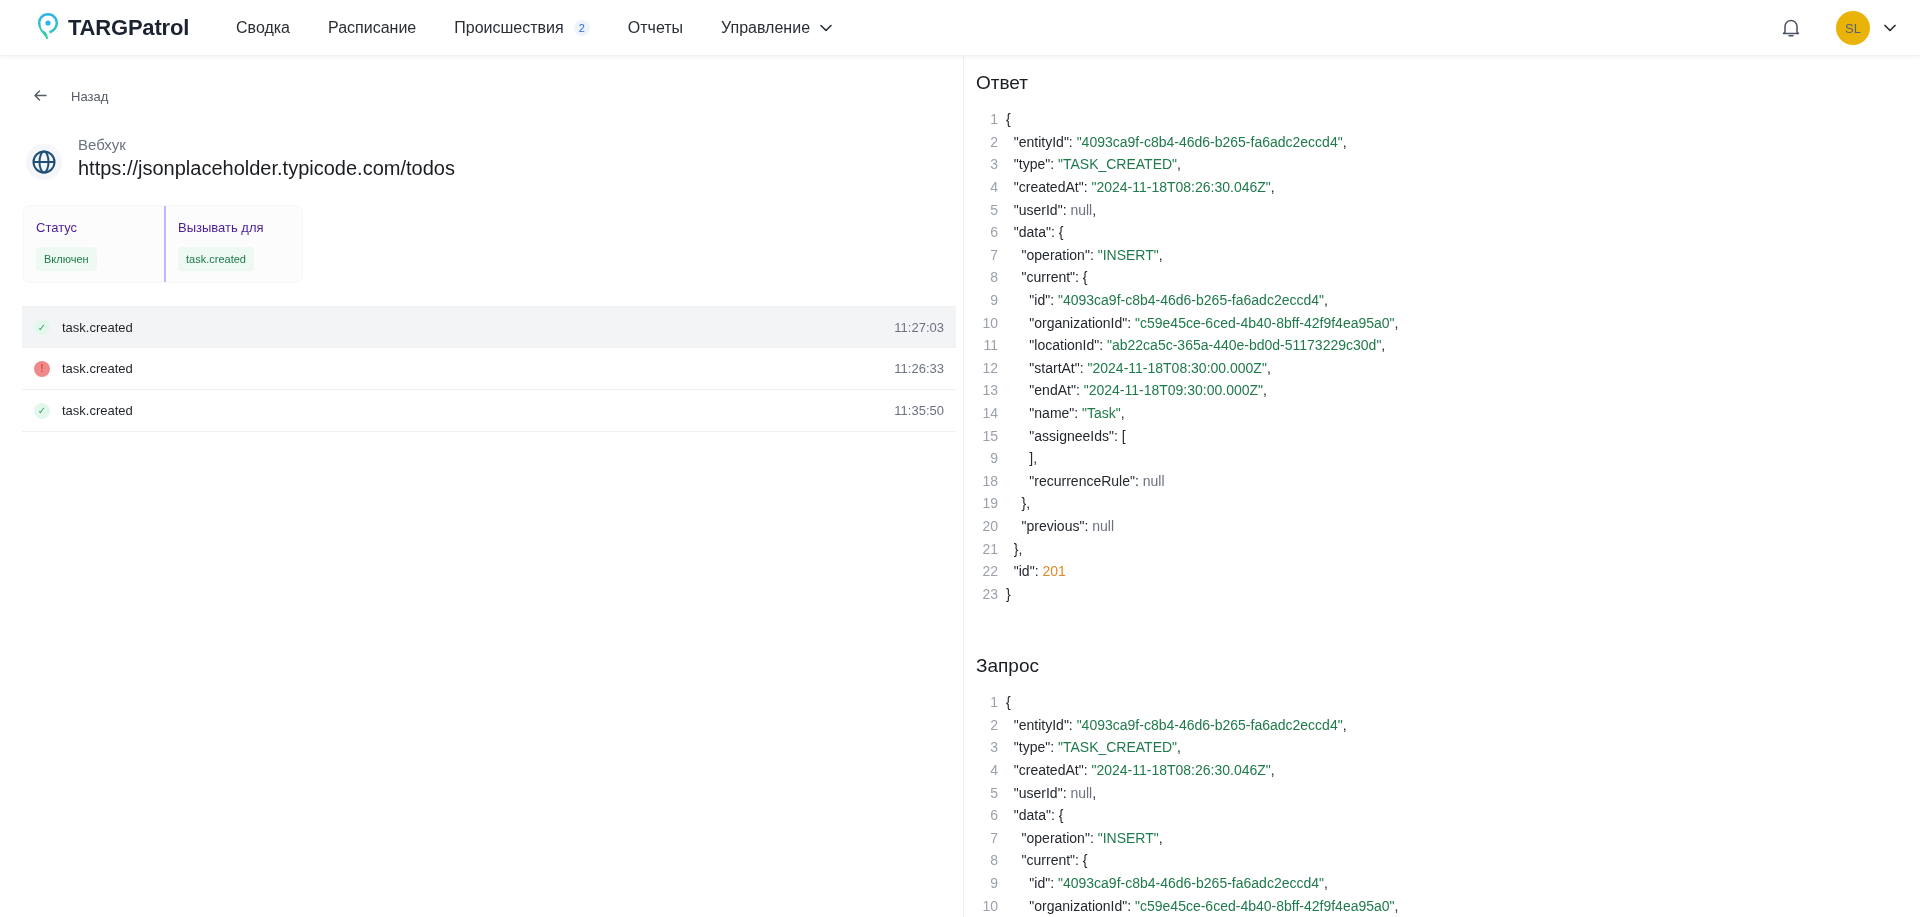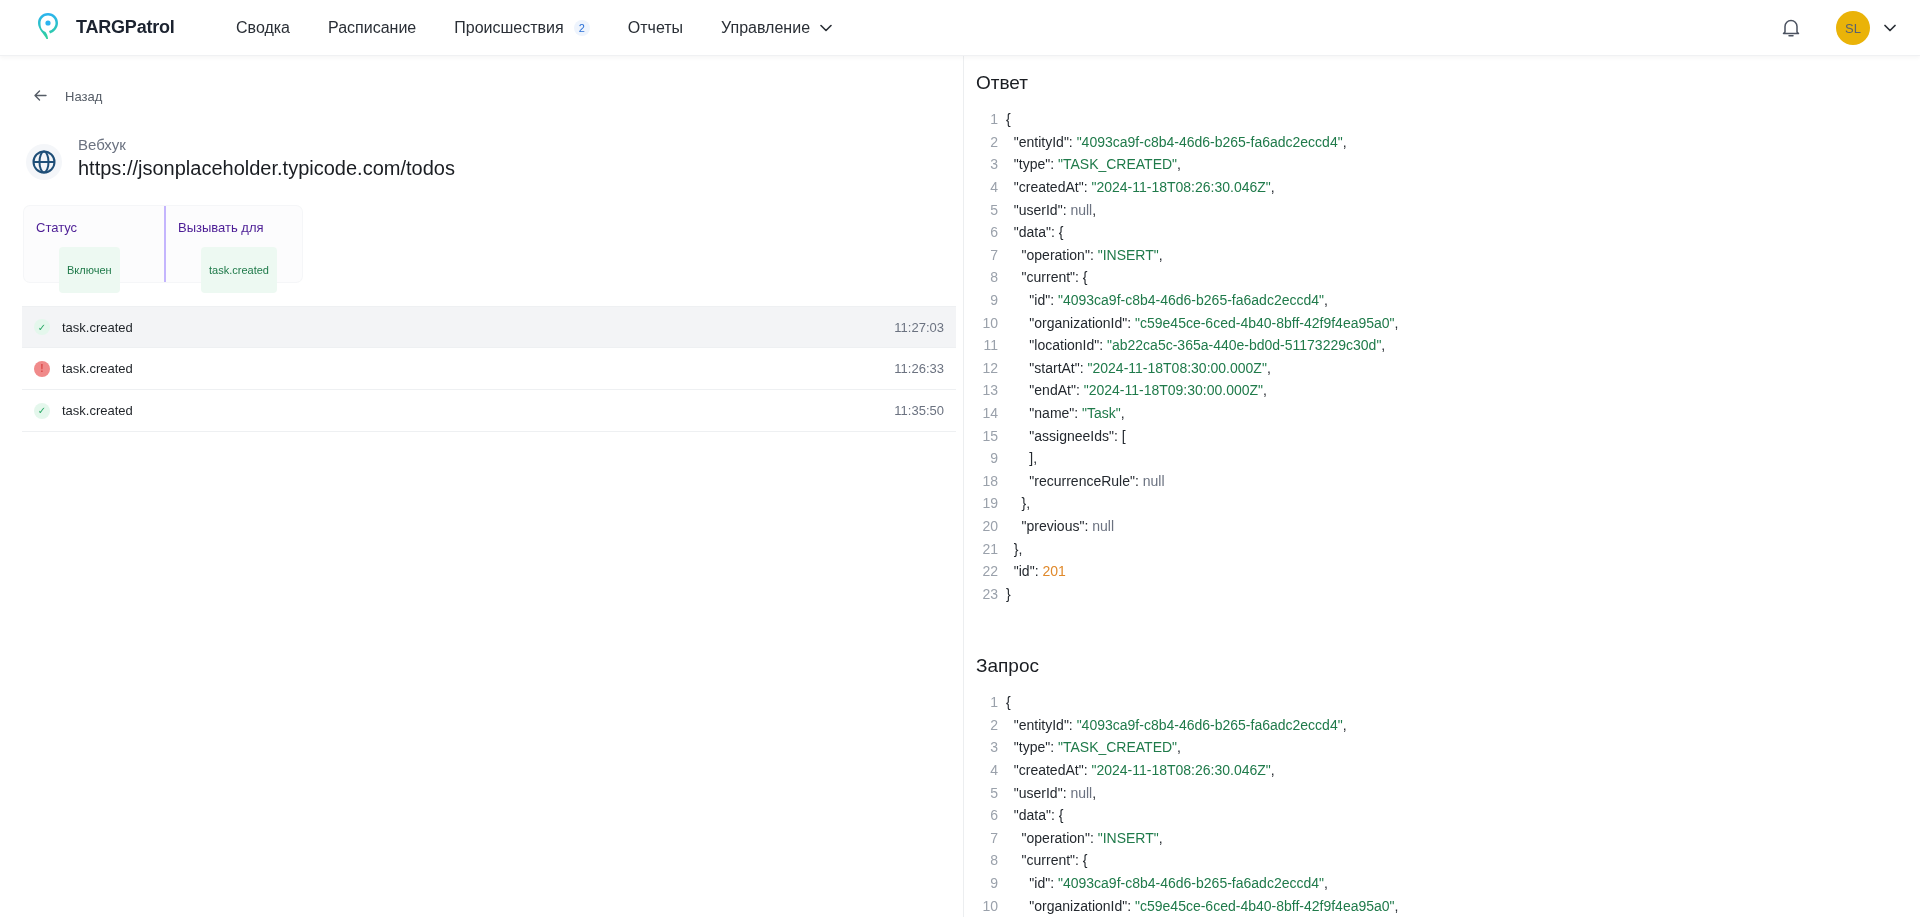--- a/index.html
+++ b/index.html
@@ -3,51 +3,51 @@
 <meta charset="utf-8">
 <style>
   * { box-sizing: border-box; margin: 0; padding: 0; }
   html, body { width: 1920px; height: 917px; overflow: hidden; background: #ffffff; }
   body { font-family: "Liberation Sans", "DejaVu Sans", sans-serif; color: #1f2328; font-size: 15px; }
 
   
   .topnav { position: absolute; left: 0; top: 0; width: 1920px; height: 56px; background: #fff;
             box-shadow: 0 2px 4px rgba(0,0,0,0.04); border-bottom: 1px solid #f0f1f3; z-index: 2; }
   .brand { position: absolute; left: 36px; top: 11px; display: flex; align-items: center; gap: 8px; }
-  .brand-name { font-weight: 700; font-size: 18px; color: #1c2330; letter-spacing: -0.2px; margin-left: 8px; }
+  .brand-name { font-weight: 700; font-size: 22px; color: #1c2330; letter-spacing: -0.2px; }
   .nav-items { position: absolute; left: 236px; top: 0; height: 56px; display: flex; align-items: center; gap: 8px; }
   .nav-item { font-size: 16px; color: #2a2f36; margin-right: 30px; display: flex; align-items: center; cursor: pointer; }
   .nav-badge { display: inline-block; margin-left: 10px; font-size: 11px; color: #2a6fd6; background: #eef4fd;
                border-radius: 8px; padding: 1px 5px; line-height: 14px; }
   .chev { margin-left: 10px; display: inline-flex; }
   .nav-right { position: absolute; right: 24px; top: 0; height: 56px; display: flex; align-items: center; }
   .bell { margin-right: 36px; display: inline-flex; cursor: pointer; }
   .avatar { width: 34px; height: 34px; border-radius: 50%; background: #eab308; color: #5b6270; font-size: 13px;
             display: flex; align-items: center; justify-content: center; cursor: pointer; }
   .avatar-chev { margin-left: 14px; display: inline-flex; cursor: pointer; }
 
   
   .left { position: absolute; left: 0; top: 56px; width: 963px; height: 861px; }
-  .back { position: absolute; left: 34px; top: 33px; display: flex; align-items: center; gap: 18px;
+  .back { position: absolute; left: 34px; top: 33px; display: flex; align-items: center; gap: 24px;
           font-size: 13px; color: #555c66; cursor: pointer; }
   .wh-head { position: absolute; left: 26px; top: 80px; display: flex; align-items: flex-start; }
   .globe-wrap { width: 36px; height: 36px; border-radius: 50%; background: #f4f6f9; display: flex;
                 align-items: center; justify-content: center; margin-top: 8px; }
   .wh-text { margin-left: 16px; }
   .wh-label { font-size: 15px; color: #6b7280; }
   .wh-url { font-size: 20px; color: #1a1d22; margin-top: 4px; }
 
   .meta { position: absolute; left: 24px; top: 150px; width: 278px; height: 76px; background: #fcfcfd;
           border-radius: 6px; display: flex; box-shadow: 0 0 0 1px #f5f6f8; }
   .meta-col { padding: 14px 12px; }
   .meta-col + .meta-col { border-left: 2px solid #c4b5fd; }
   .meta-col.c1 { width: 140px; }
   .meta-label { font-size: 13px; color: #4c1d95; }
   .pill { display: inline-block; margin-top: 12px; font-size: 11px; color: #1f7a4a; background: #edf9f2;
-          padding: 17px 8px; border-radius: 4px; margin-left: 23px; }
+          padding: 6px 8px; border-radius: 4px; }
 
   .events { position: absolute; left: 22px; top: 250px; width: 934px; }
   .ev-row { height: 42px; display: flex; align-items: center; border-bottom: 1px solid #eef0f2;
             padding: 0 12px; cursor: pointer; }
   .ev-row.active { background: #f3f4f6; border-top: 1px solid #eef0f2; }
   .ev-icon { width: 16px; height: 16px; border-radius: 50%; display: flex; align-items: center; justify-content: center;
              margin-right: 12px; font-size: 10px; font-weight: 700; }
   .ev-icon.ok { background: #e4f7ec; color: #27a865; }
   .ev-icon.err { background: #f08a8a; color: #d94848; }
   .ev-name { font-size: 13px; color: #1f2328; flex: 1; }

